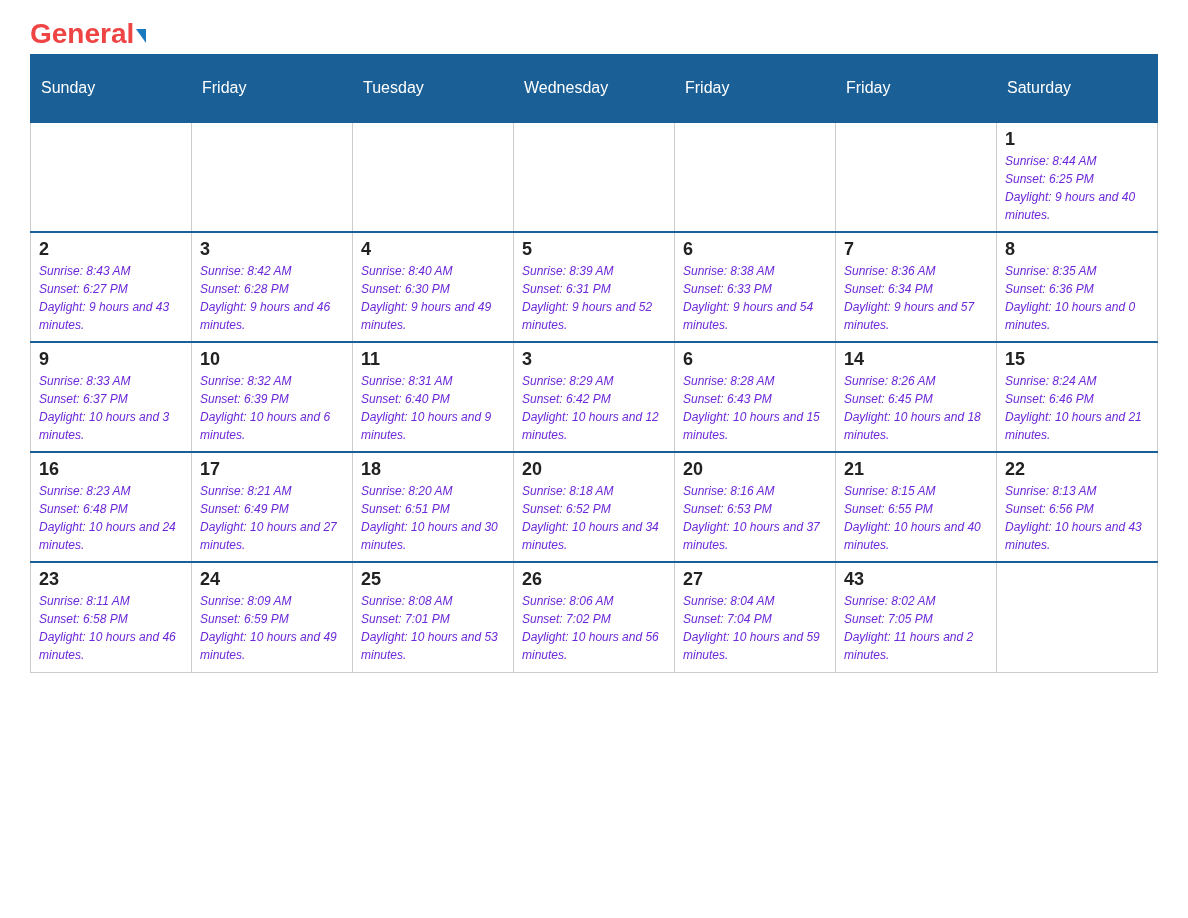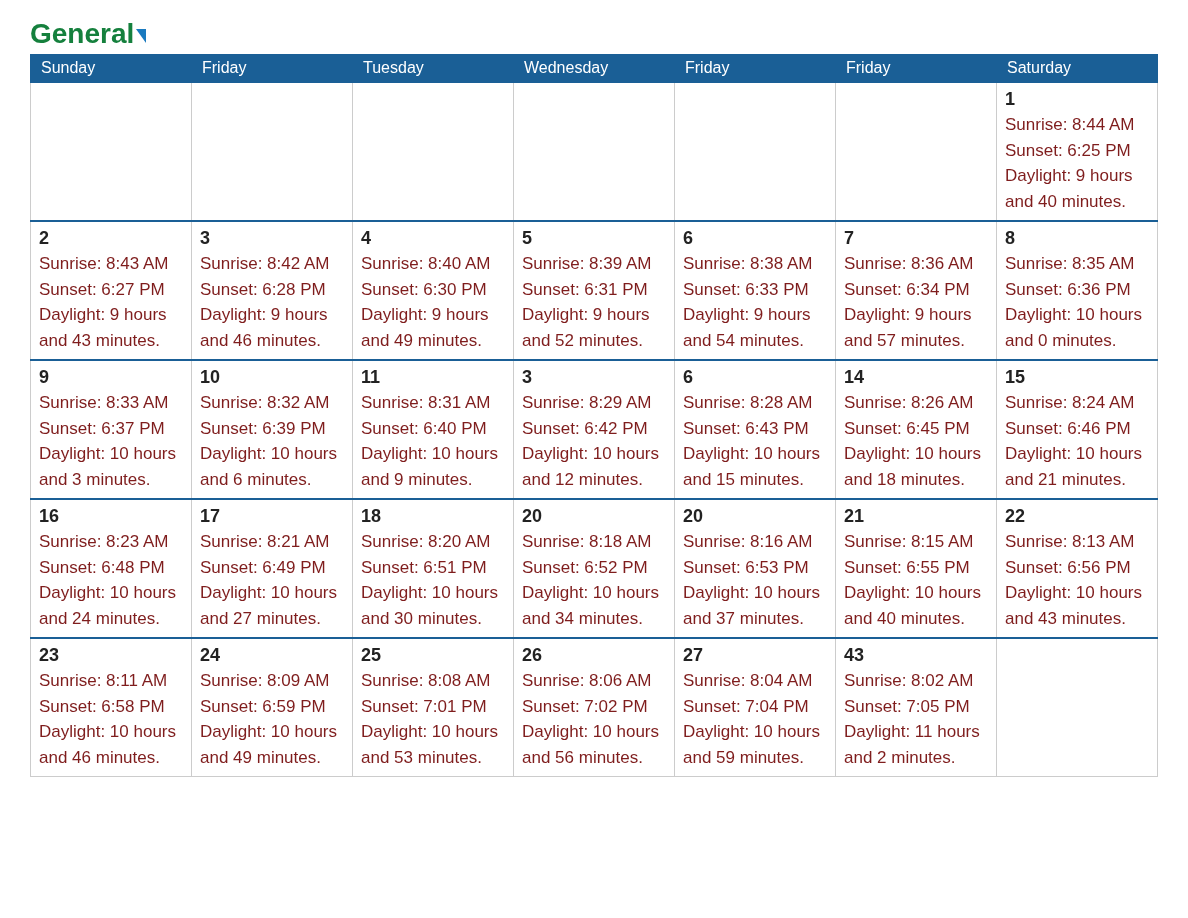--- a/index.html
+++ b/index.html
@@ -17,21 +17,21 @@
       margin-bottom: 10px;
     }
     .logo-area {
       display: flex;
       flex-direction: column;
       align-items: flex-start;
     }
     .logo-text {
       font-size: 28px;
       font-weight: bold;
-      color: #15803d;
+      color: #ef4444;
       line-height: 1;
     }
     .logo-triangle {
       display: inline-block;
       width: 0;
       height: 0;
       border-left: 10px solid transparent;
       border-right: 0px solid transparent;
       border-top: 14px solid #1a7abf;
       margin-left: 2px;
@@ -59,21 +59,21 @@
     }
     .calendar-table {
       width: 100%;
       border-collapse: collapse;
       margin-top: 10px;
     }
     .calendar-table th {
       background-color: #1a5f96;
       color: #fff;
       text-align: left;
-      padding: 4px 10px;
+      padding: 24px 10px;
       font-size: 16px;
       font-weight: normal;
       border: 1px solid #1a5f96;
     }
     .calendar-table td {
       border: 1px solid #ccc;
       vertical-align: top;
       padding: 6px 8px;
       width: calc(100% / 7);
       height: 110px;
@@ -85,23 +85,24 @@
       background: #fff;
     }
     .day-number {
       font-size: 18px;
       font-weight: bold;
       color: #222;
       display: block;
       margin-bottom: 2px;
     }
     .day-info {
-      font-size: 17px;
-      color: #7f1d1d;
+      font-size: 12px;
+      color: #6d28d9;
       line-height: 1.5;
+      font-style: italic;
     }
     .row-top td {
       border-top: 2px solid #1a5f96;
     }
   </style>
 </head>
 <body>
 
 <div class="header-area">
   <div class="logo-area">

